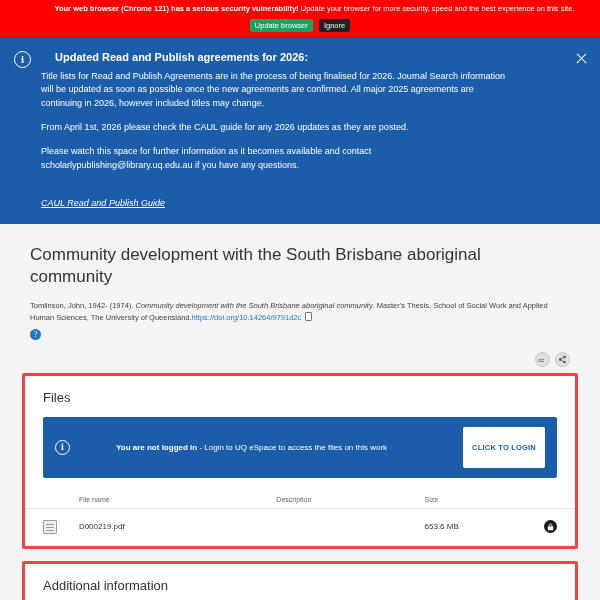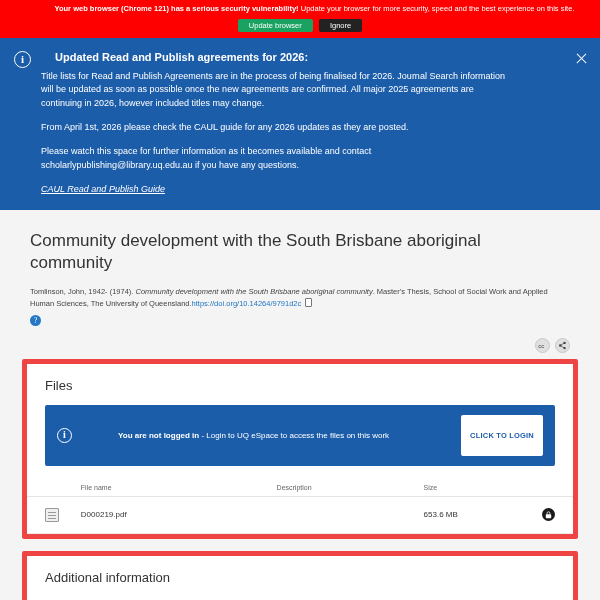--- a/index.html
+++ b/index.html
@@ -21,21 +21,21 @@
     padding: 4px 6px 6px 6px;
     text-align: center;
     font-size: 7.5px;
     line-height: 1.4;
   }
   .browser-banner .bb-strong { font-weight: bold; margin-left: 29px; }
   .bb-buttons { margin-top: 4px; }
   .bb-btn {
     display: inline-block;
     font-size: 7.5px;
-    padding: 2px 11px;
+    padding: 2px 5px;
     border-radius: 2px;
     margin: 0 2px;
     border: none;
     cursor: pointer;
     font-family: "Liberation Sans", sans-serif;
   }
   .bb-btn.update { background: #1aa260; color: #fff; }
   .bb-btn.ignore { background: #222222; color: #fff; }
 
   
@@ -54,21 +54,21 @@
     font-size: 11px;
     font-weight: bold;
     line-height: 14px;
     text-align: center;
     font-family: "Liberation Serif", serif;
     margin-top: 1px;
   }
   .alert-body { flex: 1; padding-right: 26px; }
   .alert-title { font-size: 11px; font-weight: bold; margin: 1px 0 7px 14px; }
   .alert-p { font-size: 9px; line-height: 1.55; margin: 0 0 10px 0; max-width: 470px; }
-  .alert-p:last-of-type { margin-bottom: 9px; }
+  .alert-p:last-of-type { margin-bottom: 23px; }
   .alert-link {
     font-size: 9px; color: #ffffff; text-decoration: underline; cursor: pointer;
     display: inline-block;
     font-style: italic;
   }
   .alert-close {
     position: absolute; right: 12px; top: 14px;
     width: 14px; height: 14px; cursor: pointer;
     opacity: .95;
   }
@@ -119,21 +119,21 @@
     width: 15px; height: 15px; border-radius: 50%;
     background: #e0e0e0; border: 1px solid #c8c8c8;
     display: flex; align-items: center; justify-content: center;
     cursor: pointer;
   }
   .round-btn svg { display: block; }
 
   
   .card {
     background: #ffffff;
-    border: 5px solid #ef4444;
+    border: 3px solid #ef4444;
     margin: 0 22px 12px 22px;
     border-radius: 2px;
   }
   .card-title {
     font-size: 13px; color: #333;
     padding: 14px 18px 12px 18px;
     font-weight: normal;
   }
 
   

